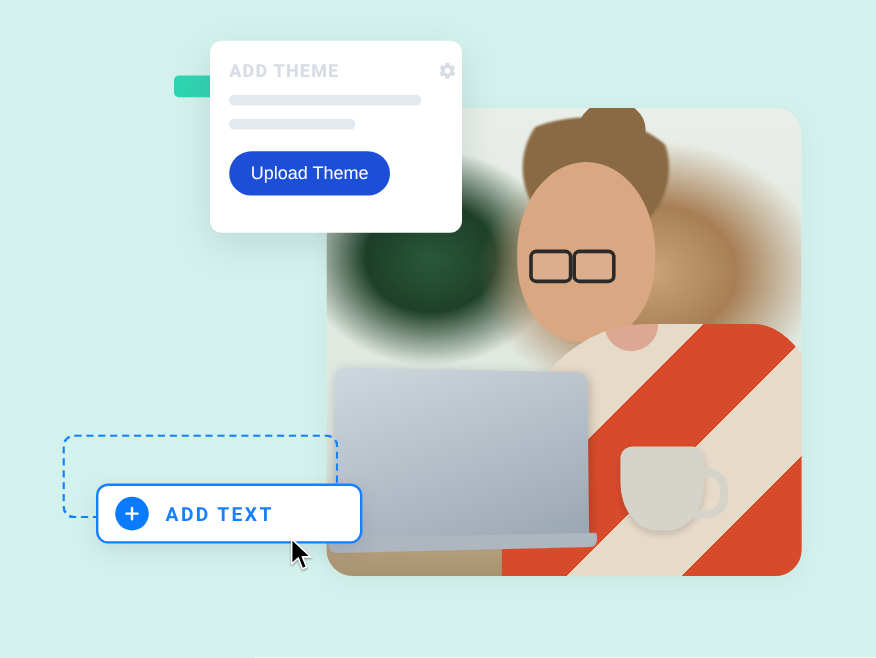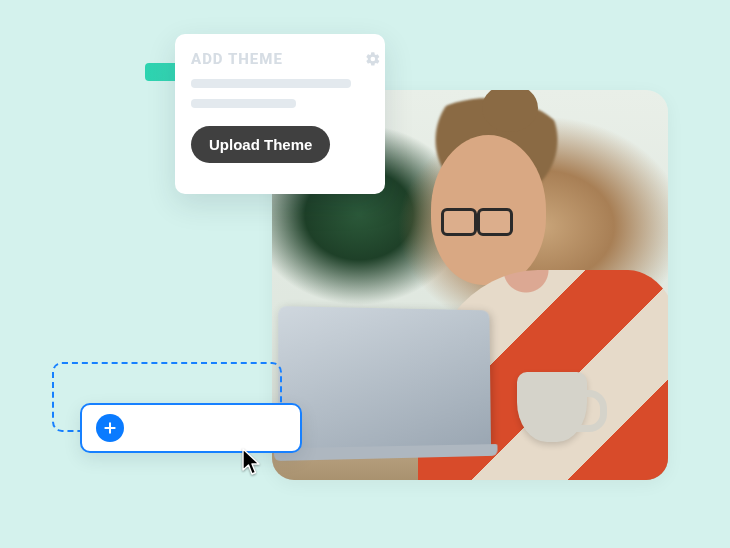--- a/index.html
+++ b/index.html
@@ -88,22 +88,22 @@
     }
     .theme-head { display:flex; justify-content:space-between; align-items:center; }
     .theme-title { font-size:15px; font-weight:800; letter-spacing:1px; color:#d6dde4; }
     .gear { width:16px; height:16px; color:#d6dde4; }
     .gear svg { display:block; }
     .skel { height:9px; background:#e3e9ee; border-radius:4px; margin-top:11px; }
     .skel.s1 { width:160px; }
     .skel.s2 { width:105px; }
     .upload-btn {
       display:inline-flex; align-items:center; justify-content:center;
-      margin-top:18px; background:#404040; color:#fff;
-      font-size:15px; font-weight:700; padding:10px 18px;
+      margin-top:18px; background:#1d4ed8; color:#fff;
+      font-size:15px; font-weight:400; padding:10px 18px;
       border-radius:20px; border:none; cursor:pointer;text-align:center;
     }
 
     
     .dropzone {
       position:absolute; left:52px; top:362px; width:230px; height:70px;
       border:2.5px dashed #1780ff; border-radius:10px;
     }
 
     
@@ -163,20 +163,21 @@
   </div>
 
   <div class="dropzone"></div>
 
   <div class="addtext">
     <span class="plus-badge">
       <svg viewBox="0 0 24 24" width="16" height="16" fill="none" stroke="currentColor" stroke-width="3" stroke-linecap="round">
           <path d="M12 5v14M5 12h14"></path>
         </svg>
     </span>
+    <span class="addtext-label">ADD TEXT</span>
   </div>
 
   <span class="cursor">
     <svg viewBox="0 0 20 28" width="20" height="28">
       <path d="M1 1 L1 22 L6.5 17 L10 26 L13.5 24.5 L10 16 L17 16 Z" fill="#000" stroke="#fff" stroke-width="1.4" stroke-linejoin="round"></path>
     </svg>
   </span>
 
 </div>
 

